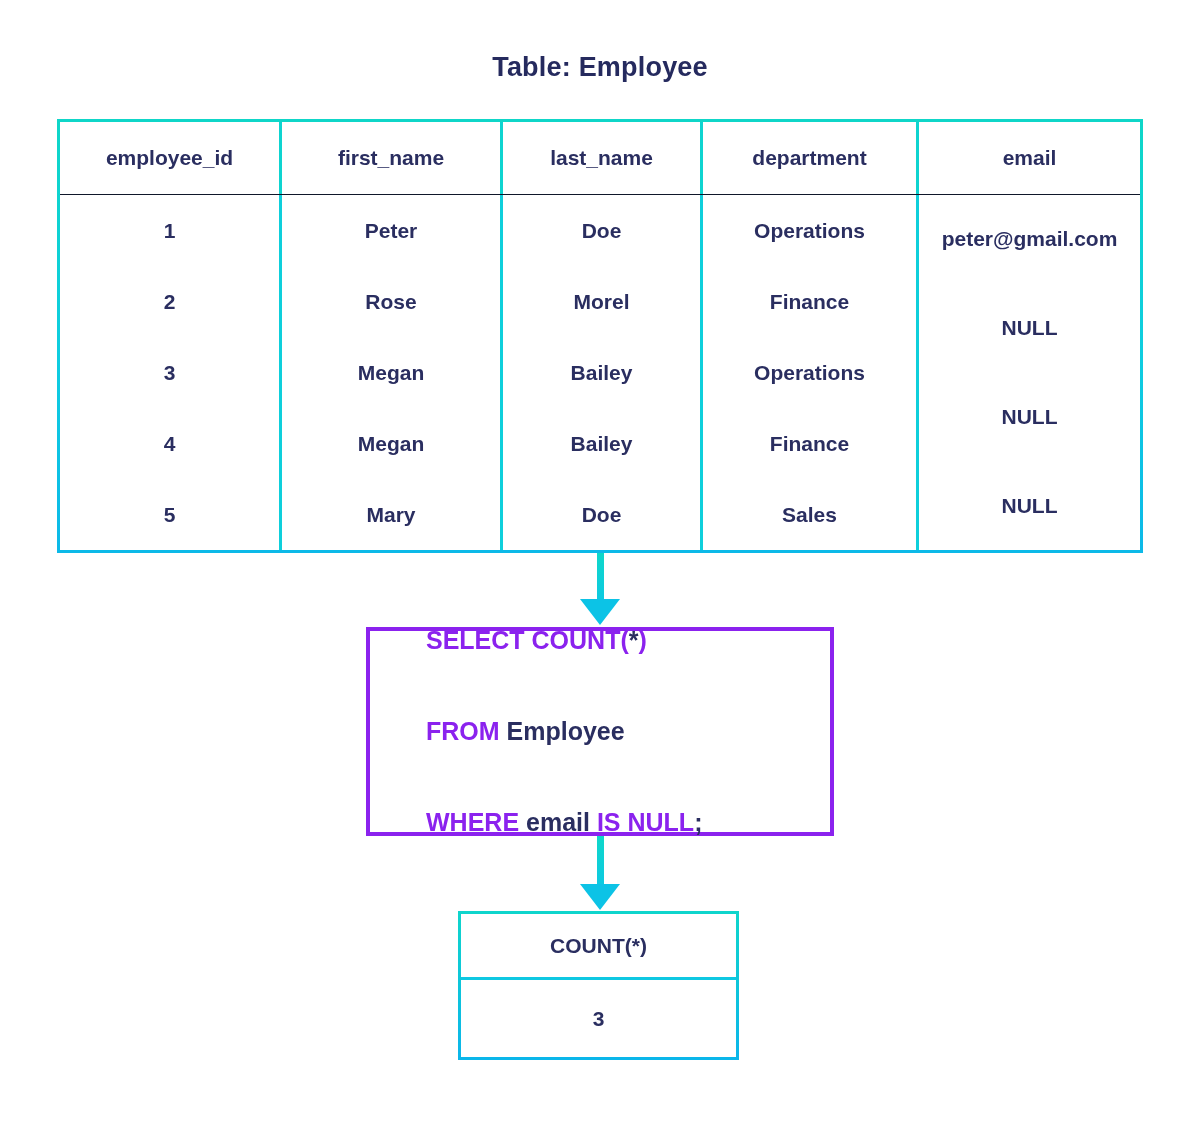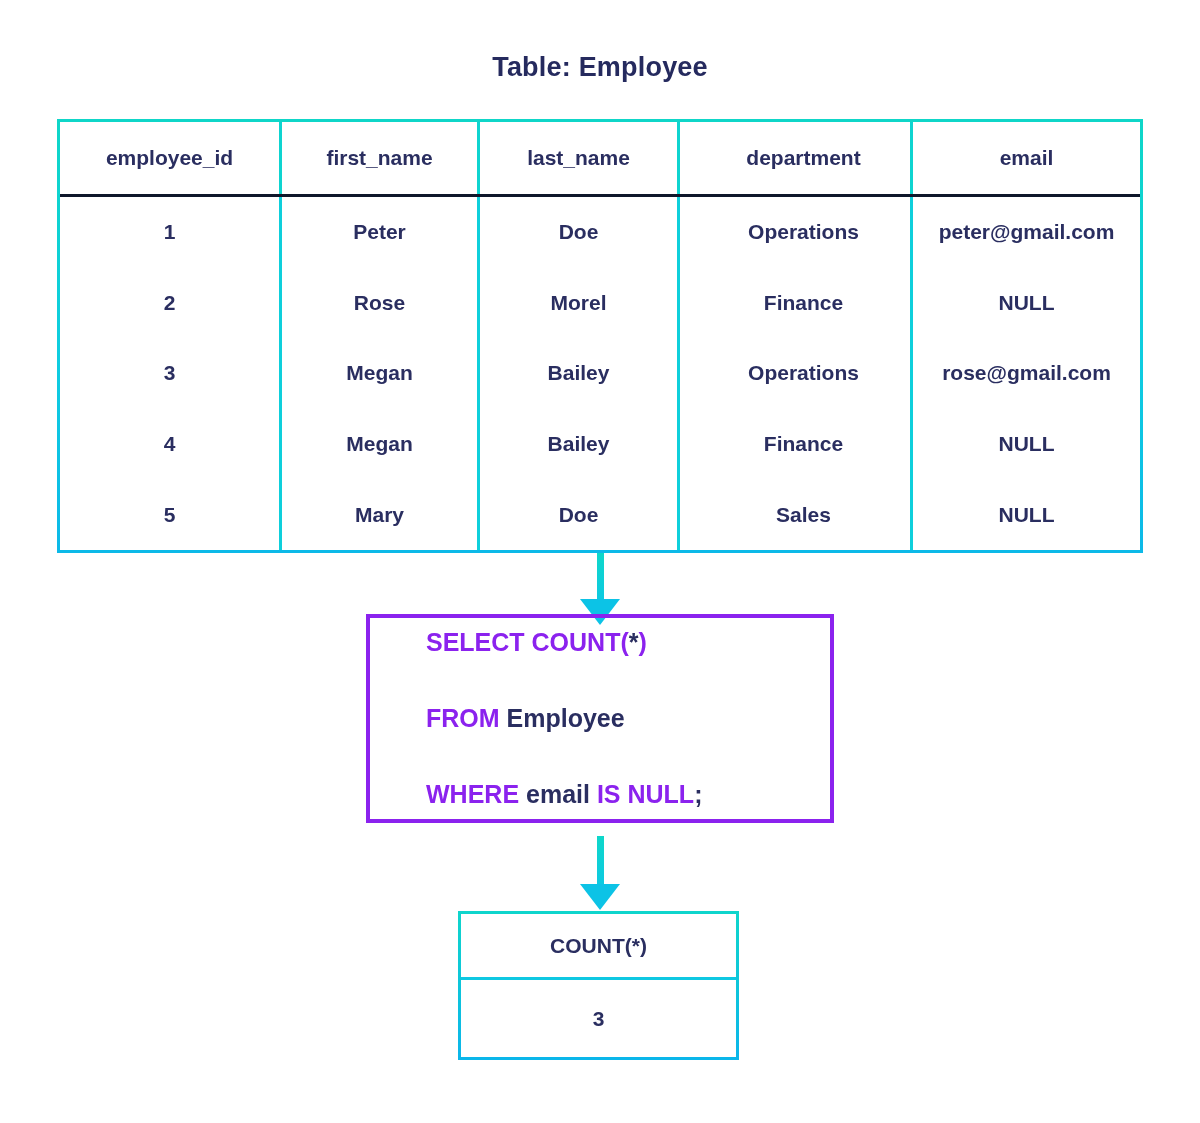--- a/index.html
+++ b/index.html
@@ -41,38 +41,38 @@
     border-image: linear-gradient(180deg, #0fd6c8 0%, #0ecde0 55%, #0cb9e8 100%) 1;
     display: flex;
     flex-direction: column;
   }
   .src-head-row,
   .src-body {
     display: flex;
   }
   .src-head-row {
     height: 72px;
-    border-bottom: 3px solid #0f172a;
+    border-bottom: 1px solid #0f172a;
     flex: 0 0 auto;
   }
   .src-body {
     flex: 1 1 auto;
   }
   .src-col {
     box-sizing: border-box;
     border-right: 3px solid #0ecfdb;
     display: flex;
     flex-direction: column;
   }
   .src-col:last-child { border-right: none; }
 
   .c-id    { width: 222px; }
-  .c-first { width: 198px; }
+  .c-first { width: 221px; }
   .c-last  { width: 200px; }
-  .c-dept  { width: 216px; margin-left: 17px; }
+  .c-dept  { width: 216px; }
   .c-email { flex: 1 1 auto; }
 
   .src-head-cell {
     box-sizing: border-box;
     border-right: 3px solid #0ed4d0;
     display: flex;
     align-items: center;
     justify-content: center;
     font-size: 21px;
     font-weight: bold;
@@ -127,29 +127,30 @@
     top: 836px;
     height: 76px;
   }
   #arrow-query-to-result .shaft { height: 50px; }
   #arrow-query-to-result .head  { top: 48px; }
 
   
   .query-box {
     position: absolute;
     left: 366px;
-    top: 614px;
+    top: 627px;
     width: 468px;
     height: 209px;
     box-sizing: border-box;
     border: 4px solid #8b22ee;
     display: flex;
     flex-direction: column;
-    justify-content: space-between;
+    justify-content: center;
     padding-left: 56px;
+    gap: 42px;
   }
   .sql-line {
     font-size: 25px;
     font-weight: bold;
     line-height: 49px;
     white-space: nowrap;
   }
   .kw  { color: #8b22ee; }
   .idn { color: #2a2e60; }
 
@@ -232,21 +233,20 @@
       <div class="src-cell">Operations</div>
       <div class="src-cell">Finance</div>
       <div class="src-cell">Operations</div>
       <div class="src-cell">Finance</div>
       <div class="src-cell">Sales</div>
     </div>
 
     <div class="src-col c-email">
       <div class="src-cell">peter@gmail.com</div>
       <div class="src-cell">NULL</div>
-      <div class="src-cell">rose@gmail.com</div>
       <div class="src-cell">NULL</div>
       <div class="src-cell">NULL</div>
     </div>
 
   </div>
 </div>
 
 <div class="arrow" id="arrow-table-to-query">
   <div class="shaft"></div>
   <div class="head"></div>

